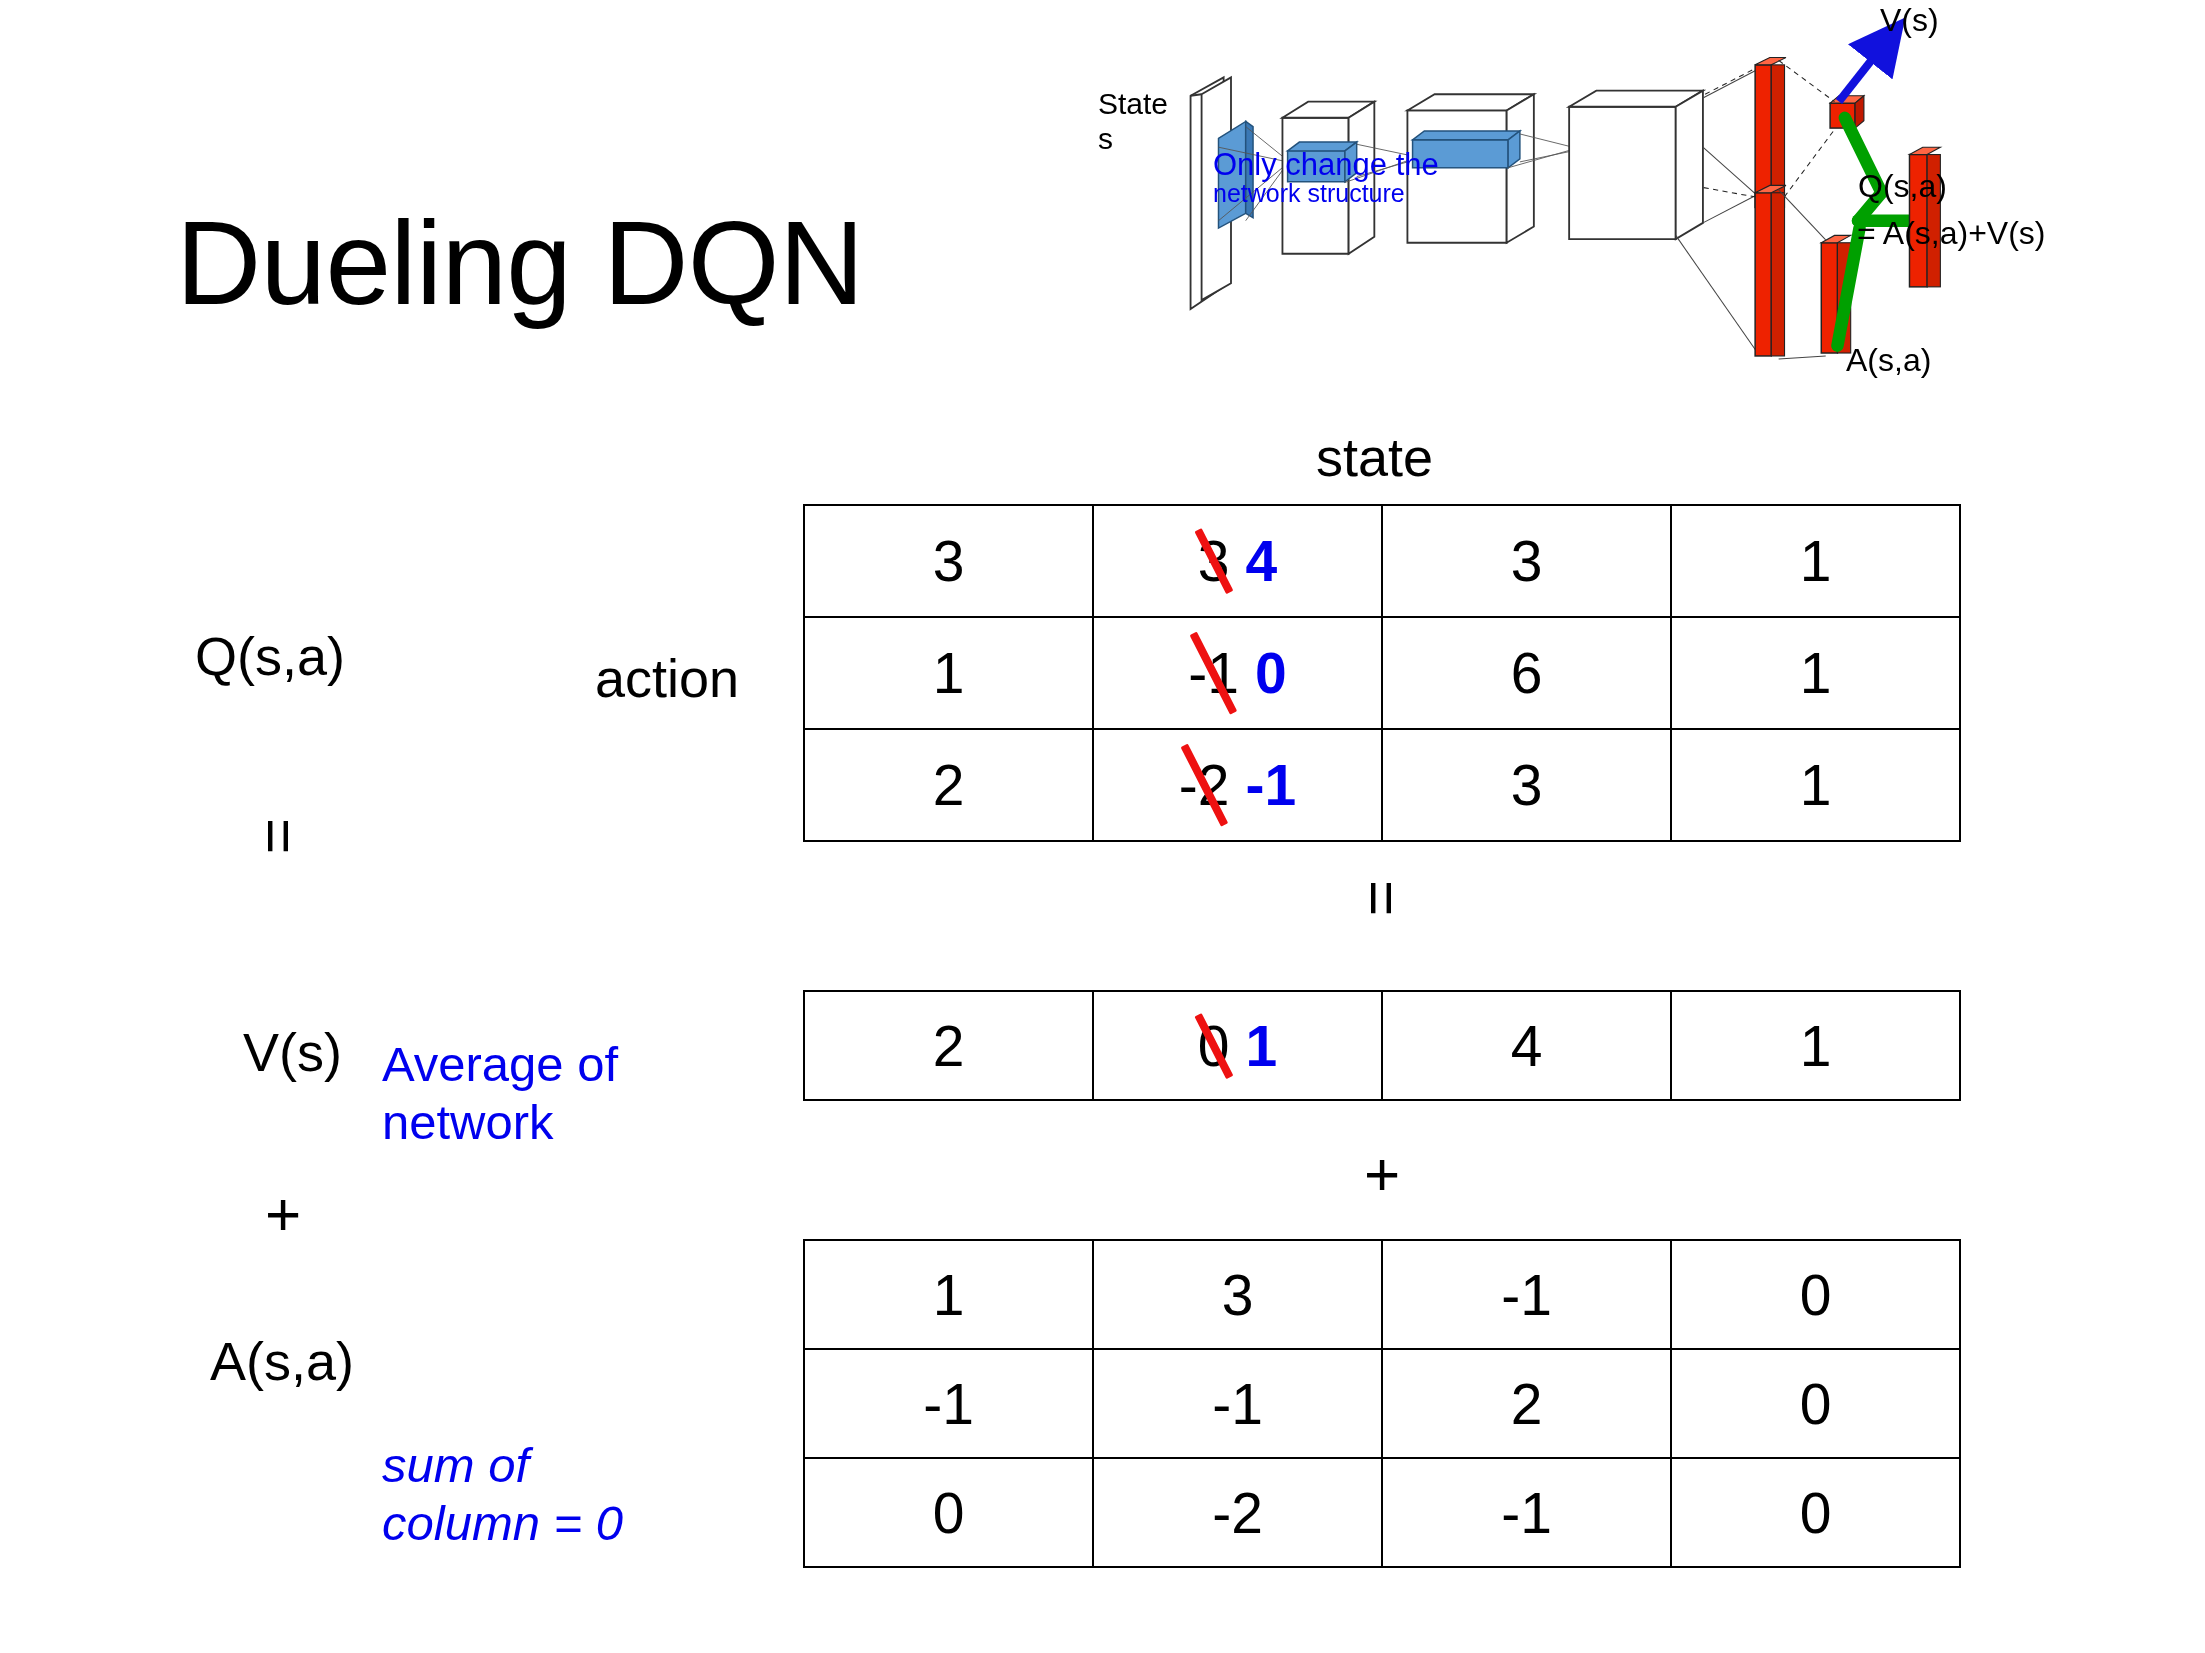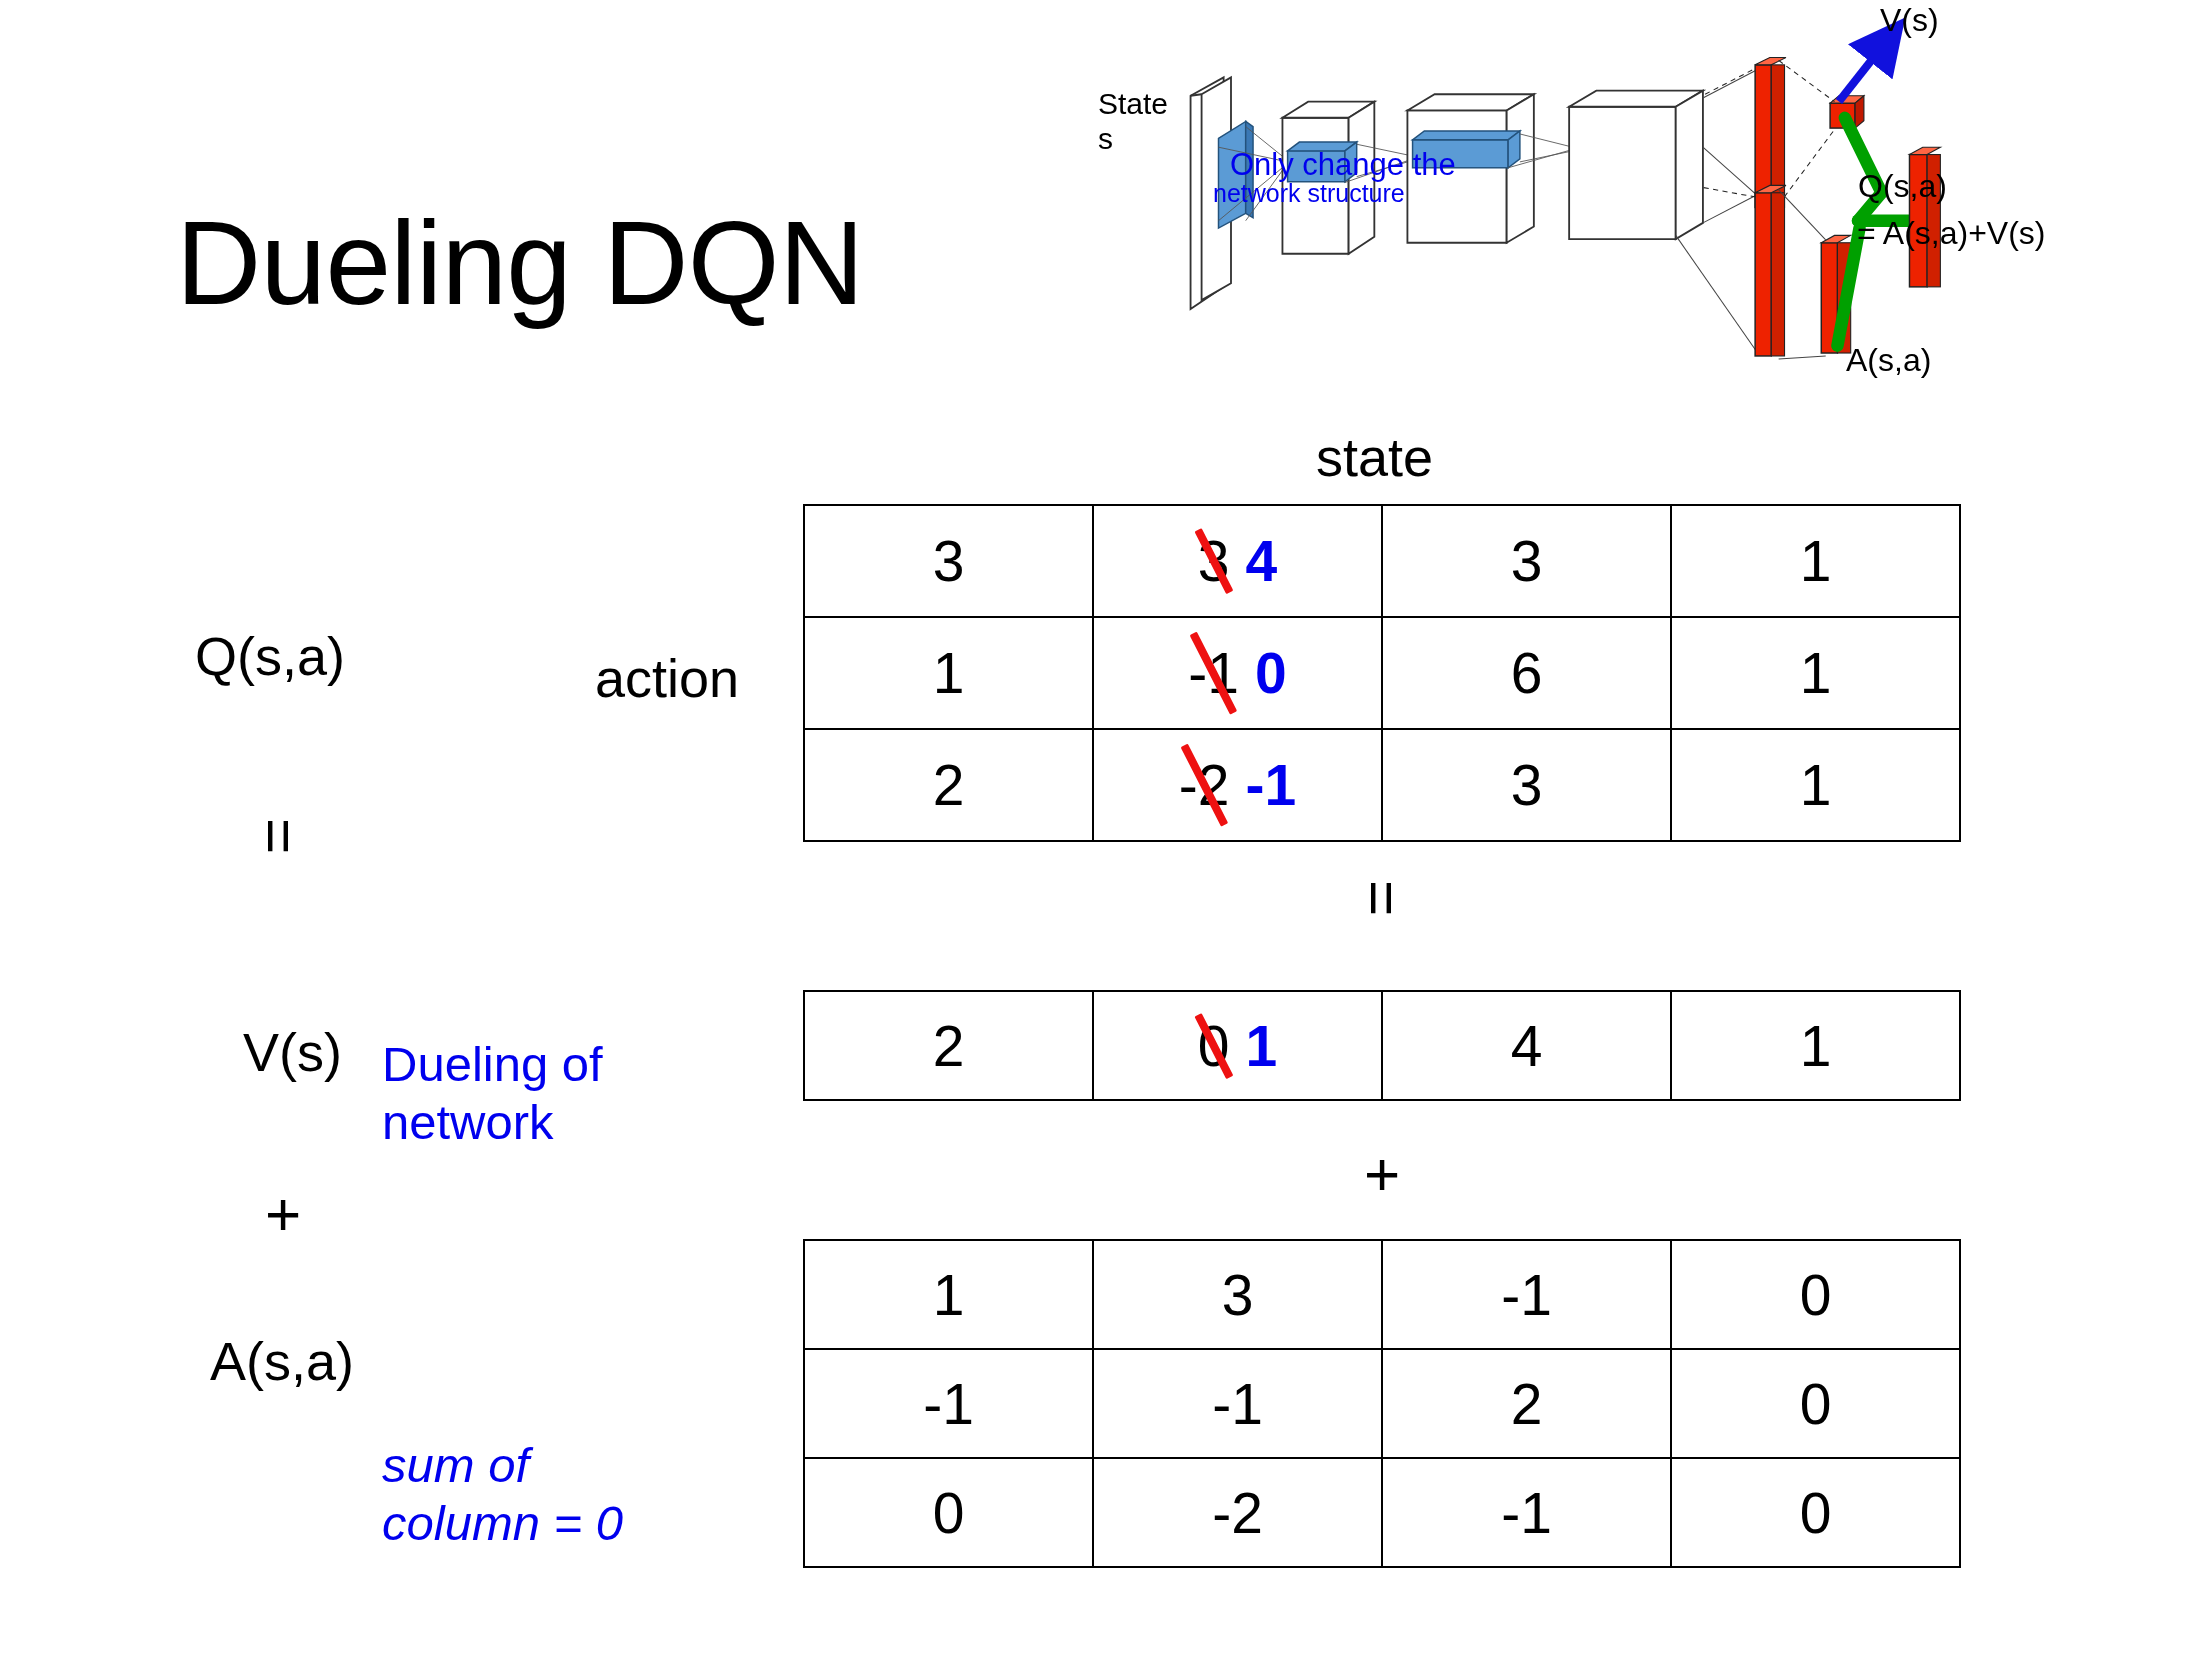--- a/index.html
+++ b/index.html
@@ -208,41 +208,41 @@
       <polygon points="1108,210 1126,200 1150,200 1132,210" fill="#FF6644" stroke="#222" stroke-width="1.5"></polygon>
       <rect x="1132" y="210" width="18" height="180" fill="#D02000" stroke="#222" stroke-width="1.5"></rect>
     </g>
 
     <line x1="1012" y1="138" x2="1075" y2="58" stroke="#1111DD" stroke-width="11" marker-end="url(#arrowblue)"></line>
   </svg>
 
   <div class="abs" style="left:2.9px;top:87px;font-size:30px;">State</div>
   <div class="abs" style="left:2.9px;top:122px;font-size:30px;">s</div>
 
-  <div class="abs" style="left:118px;top:147px;font-size:31px;color:#0000EE;margin-left:17px;">Only change the</div>
+  <div class="abs" style="left:118px;top:147px;font-size:31px;color:#0000EE;">Only change the</div>
   <div class="abs" style="left:118px;top:179px;font-size:25px;color:#0000EE;">network structure</div>
 
   <div class="abs" style="left:785px;top:1.5px;font-size:32px;">V(s)</div>
 
   <div class="abs" style="left:763px;top:168px;font-size:32px;">Q(s,a)</div>
   <div class="abs" style="left:762px;top:207px;font-size:32px;margin-top:8px;">= A(s,a)+V(s)</div>
 
   <div class="abs" style="left:751px;top:342px;font-size:32px;">A(s,a)</div>
 </div>
 
 <div class="abs big-label" id="label-q">Q(s,a)</div>
 
 <div class="abs op-symbol" id="op-eq-left">
   <span class="op-rot">=</span>
 </div>
 
 <div class="abs big-label" id="label-v">V(s)</div>
 
 <div class="abs blue-note" id="note-average">
-  <div>Dueling of</div>
+  <div>Average of</div>
   <div>network</div>
 </div>
 
 <div class="abs op-symbol" id="op-plus-left">+</div>
 
 <div class="abs big-label" id="label-a">A(s,a)</div>
 
 <div class="abs blue-note" id="note-sum">
   <div>sum of</div>
   <div>column = 0</div>

